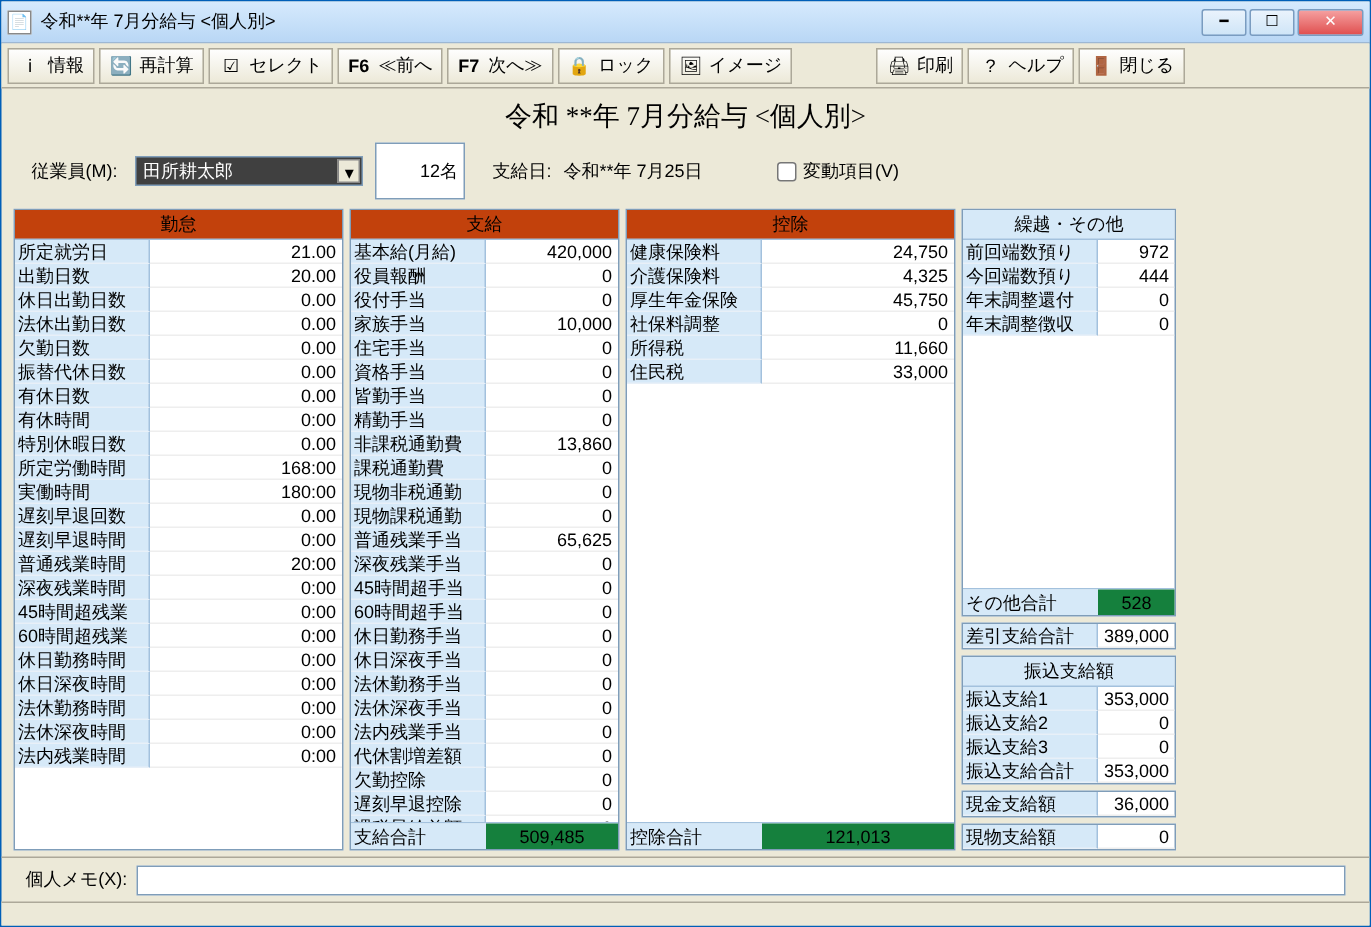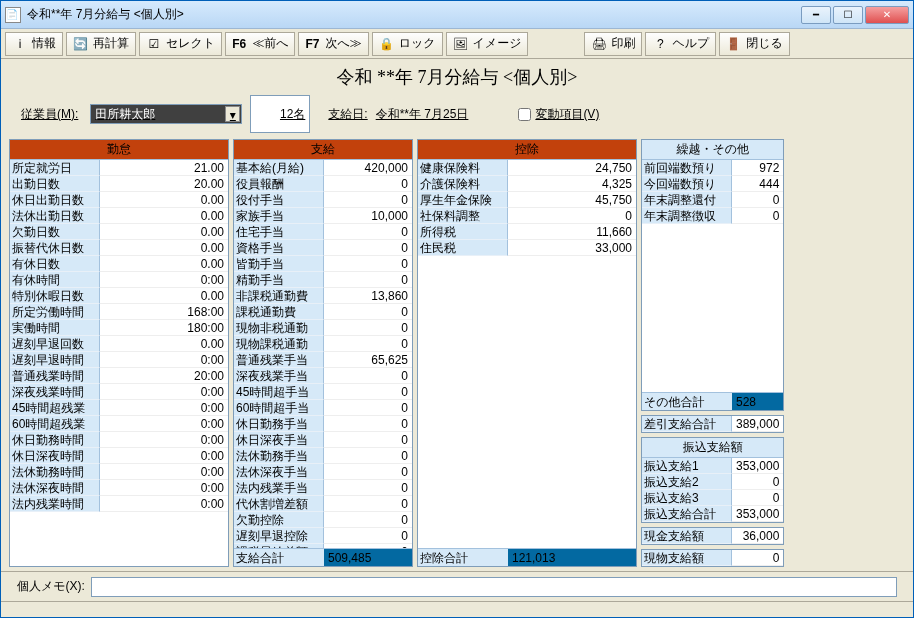--- a/index.html
+++ b/index.html
@@ -10,21 +10,21 @@
 .titlebar .title { flex: 1; font-size: 12px; color: #000; }
 .win-btns { display: flex; gap: 2px; }
 .win-btn { width: 30px; height: 18px; border: 1px solid #7a9cc0; background: linear-gradient(#eaf3fc,#cfe5f7); font-size: 10px; text-align: center; line-height: 16px; cursor: pointer; border-radius: 2px; }
 .win-btn.close { background: linear-gradient(#f5a0a0,#e05050); color: #fff; width: 44px; }
 .toolbar { height: 30px; background: #ece9d8; border-bottom: 1px solid #aca899; display: flex; align-items: center; padding: 2px 4px; gap: 3px; }
 .tbtn { height: 24px; border: 1px solid #aca899; background: linear-gradient(#fefefe,#ece9d8); display: flex; align-items: center; padding: 0 6px; gap: 4px; cursor: pointer; font-size: 12px; }
 .tbtn .icn { width: 16px; height: 16px; display: flex; align-items: center; justify-content: center; font-size: 12px; }
 .tbtn .key { font-weight: bold; margin-right: 2px; }
 .spacer { width: 50px; }
 .header { text-align: center; padding: 6px 0 4px; font-size: 18px; font-family: "MS Mincho",serif; }
-.meta-row { display: flex; align-items: center; padding: 2px 20px 6px; gap: 8px; font-size: 12px; text-decoration: underline; }
+.meta-row { display: flex; align-items: center; padding: 2px 20px 6px; gap: 8px; font-size: 12px; }
 .meta-row label { margin-right: 4px; }
 .emp-select { width: 152px; height: 20px; background: #404040; color: #fff; border: 1px solid #7f9db9; padding: 0 4px; display: flex; align-items: center; justify-content: space-between; cursor: pointer; }
 .emp-select .arrow { width: 15px; height: 16px; background: #ece9d8; color: #000; text-align: center; line-height: 16px; border: 1px solid #888; margin-right: -3px; }
 .txtbox { height: 20px; border: 1px solid #7f9db9; background: #fff; padding: 18px 4px; display: inline-flex; align-items: center; }
 .count { width: 60px; justify-content: flex-end; }
 .chk { display: flex; align-items: center; gap: 4px; margin-left: 42px; }
 .chk input { width: 13px; height: 13px; }
 .main { flex: 1; display: flex; gap: 4px; padding: 0 8px 4px; overflow: hidden; }
 .panel { border: 1px solid #7f9db9; background: #fff; display: flex; flex-direction: column; }
 .panel.c1 { width: 220px; }
@@ -36,21 +36,21 @@
 .row .lbl { width: 90px; padding: 0 2px; background: #d6e9f8; border-right: 1px solid #a3c1dd; border-bottom: 1px solid #e8f0f8; overflow: hidden; white-space: nowrap; }
 .row .val { flex: 1; text-align: right; padding: 0 4px; border-bottom: 1px solid #eee; }
 .c4-stack { display: flex; flex-direction: column; gap: 4px; height: 100%; }
 .subpanel { border: 1px solid #7f9db9; background: #fff; }
 .subhdr { background: #d6e9f8; text-align: center; font-size: 12px; padding: 1px 0; border-bottom: 1px solid #a3c1dd; }
 .footer { height: 30px; display: flex; align-items: center; padding: 2px 16px; gap: 6px; border-top: 1px solid #aca899; }
 .memo { flex: 1; height: 20px; border: 1px solid #7f9db9; background: #fff; }
 .status { height: 16px; border-top: 1px solid #aca899; background: #ece9d8; }
 .total-row { display: flex; height: 18px; line-height: 18px; font-size: 12px; border-top: 1px solid #a3c1dd; }
 .total-row .lbl { width: 90px; padding: 0 2px; background: #d6e9f8; }
-.total-row .val { flex: 1; text-align: left; padding: 0 4px; background: #0369a1; }
+.total-row .val { flex: 1; text-align: center; padding: 0 4px; background: #15803d; }
 </style>
 </head>
 <body>
 
 <div class="window">
   <div class="titlebar">
     <div class="icon">📄</div>
     <div class="title">令和**年 7月分給与 &lt;個人別&gt;</div>
     <div class="win-btns">
       <div class="win-btn">━</div>

